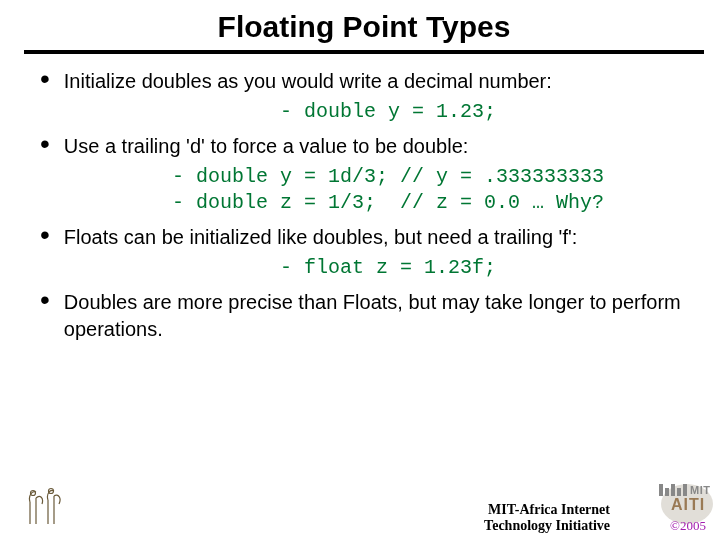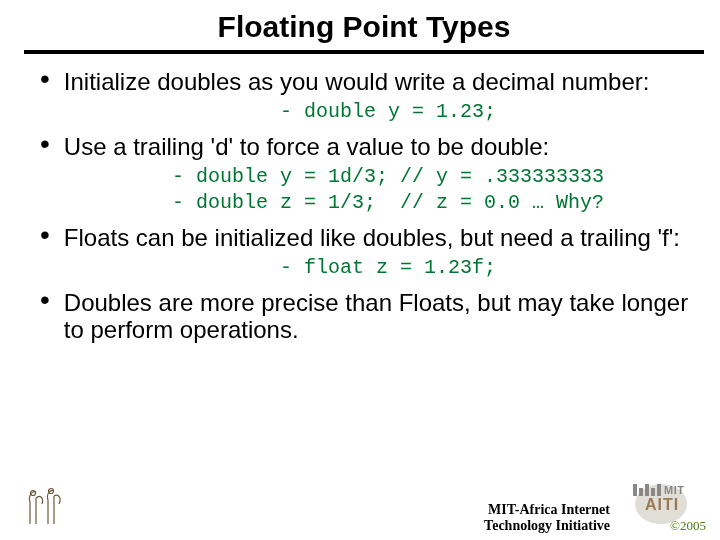--- a/index.html
+++ b/index.html
@@ -35,21 +35,21 @@
     margin-bottom: 2px;
   }
   .bullet-dot {
     font-size: 28px;
     line-height: 22px;
     margin-right: 14px;
     color: #000;
     flex-shrink: 0;
   }
   .bullet-text {
-    font-size: 24px;
+    font-size: 20px;
     line-height: 27px;
     color: #000;
   }
   .code-block {
     margin-left: 38px;
     margin-top: 4px;
     margin-bottom: 8px;
     text-align: center;
   }
   .code-line {
@@ -84,36 +84,36 @@
     bottom: 0;
     text-align: right;
     font-family: "Times New Roman", Times, serif;
     font-size: 14px;
     font-weight: bold;
     line-height: 16px;
     color: #000;
   }
   .footer-logo {
     position: absolute;
-    right: 29px;
+    right: 3px;
     bottom: 4px;
     width: 92px;
     height: 48px;
   }
   .mit-bars { display: flex; gap: 2px; height: 14px; align-items: flex-end; }
   .mit-bars div { width: 4px; background: #888; }
   .mit-text { font-family: Arial; font-size: 11px; font-weight: bold; color: #888; letter-spacing: 0.5px; }
   .aiti-text { font-family: Arial; font-size: 16px; font-weight: bold; color: #9a7a55; letter-spacing: 1px; text-align: center; }
   .copyright {
     position: absolute;
     right: 14px;
     bottom: 0;
     font-family: "Times New Roman", Times, serif;
     font-size: 13px;
-    color: #4d7c0f;
+    color: #a21caf;
   }
 </style>
 </head>
 <body>
 
 <div class="slide">
   <h1 class="title">Floating Point Types</h1>
   <hr class="title-rule">
 
   <div class="content">

